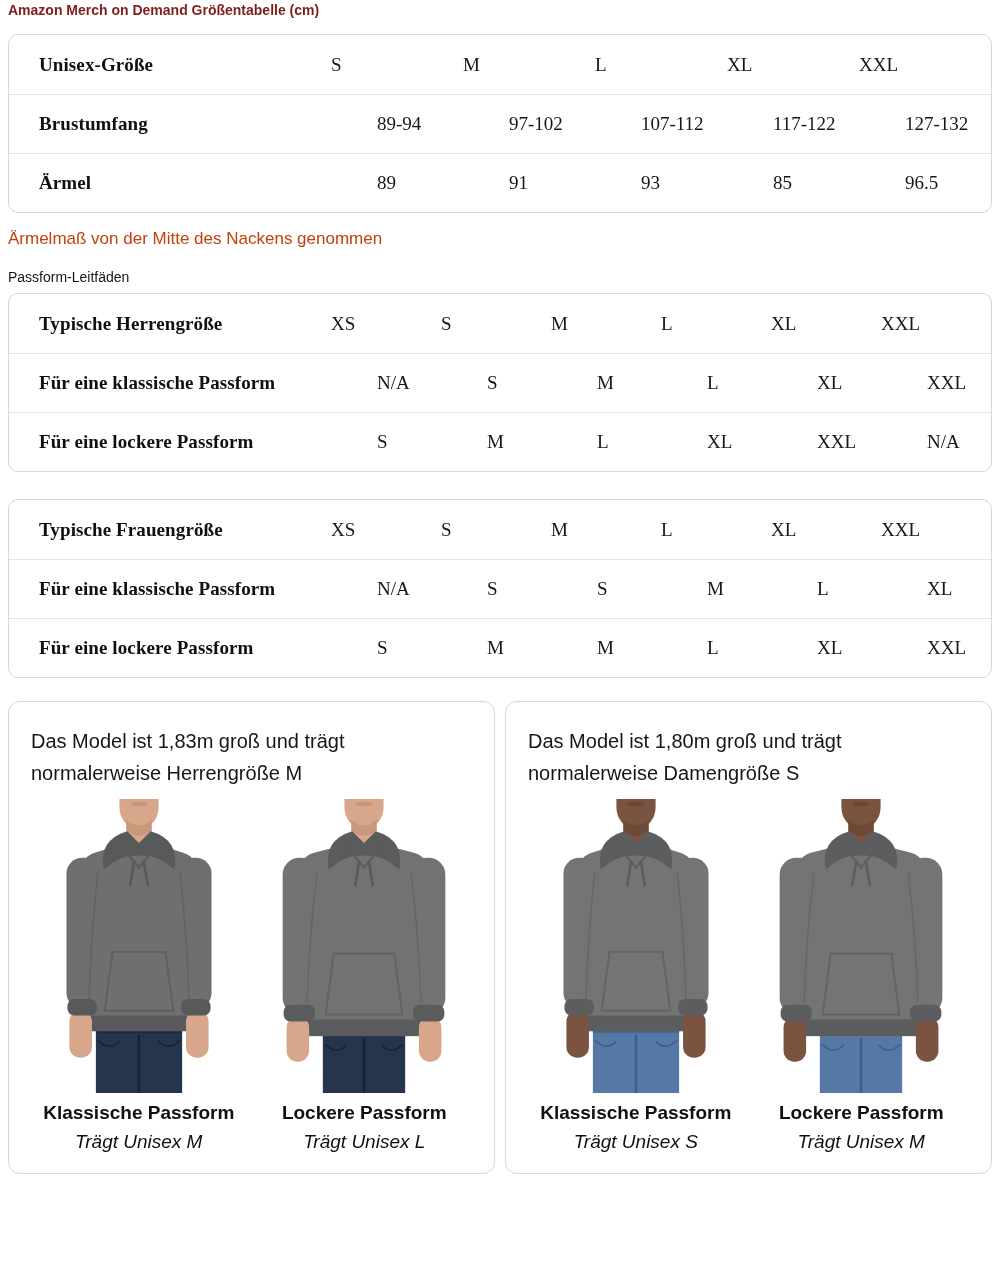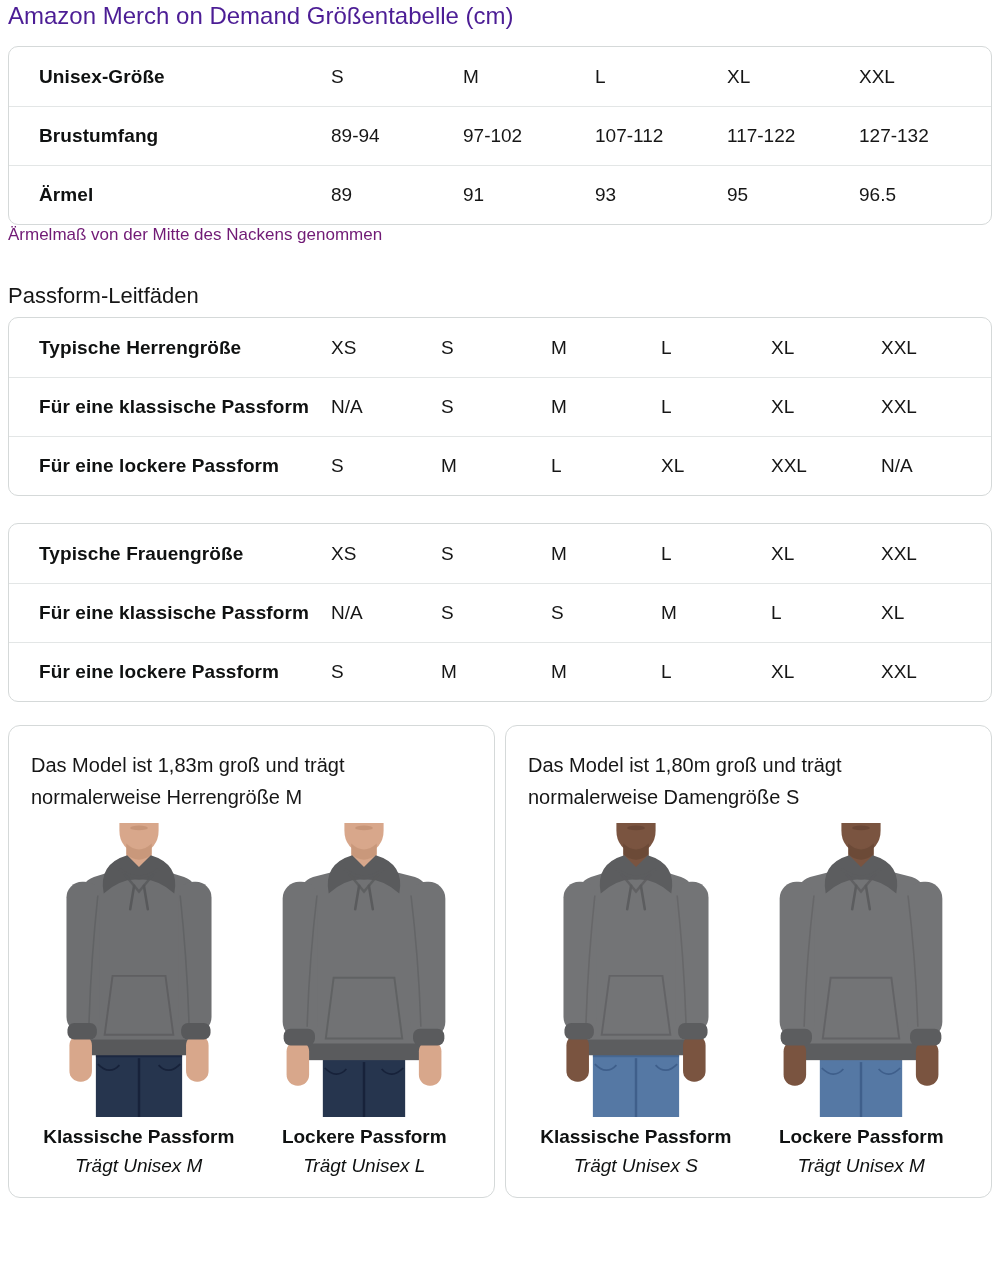--- a/index.html
+++ b/index.html
@@ -3,40 +3,41 @@
 <meta charset="utf-8">
 <style>
   * { margin:0; padding:0; box-sizing:border-box; }
   html,body { background:#ffffff; }
   body {
     width:1000px; height:1285px; overflow:hidden;
     font-family:"Liberation Sans","DejaVu Sans",sans-serif;
     color:#0F1111;
     padding:2px 8px 0 8px;
   }
-  .page-title { font-size:24px; font-weight:400; color:#4c1d95; padding-left:0; }
+  .page-title { font-size:14px; font-weight:700; color:#7f1d1d; padding-left:0; }
 
   
   .chart-table {
     margin-top:16px;
     border:1px solid #D5D9D9; border-radius:10px;
     background:#fff; overflow:hidden;
   }
   .trow {
     display:grid; align-items:center; height:59px;
     grid-template-columns:322px repeat(5,1fr);
     font-size:19px;
+    font-family:Liberation Serif, serif;
   }
   .fit .trow { grid-template-columns:322px repeat(6,1fr); }
-  .trow + .trow { border-top:1px solid #E3E6E6; }
+  .trow + .trow { border-top:1px solid #E3E6E6;gap:46px; }
   .trow .rlabel { padding-left:30px; font-weight:700; letter-spacing:.1px; }
   .trow .cell  { font-weight:400; color:#161616; }
 
-  .note { font-size:17px; color:#701a75; }
-  .section-heading { margin-top:38px; font-size:22px; font-weight:400; color:#161616; }
+  .note { margin-top:16px; font-size:17px; color:#c2410c; }
+  .section-heading { margin-top:20px; font-size:14px; font-weight:400; color:#161616; }
   .fit-men { margin-top:8px; }
   .fit-women { margin-top:27px; }
 
   
   .cards { display:grid; grid-template-columns:1fr 1fr; gap:10px; margin-top:23px; }
   .card {
     border:1px solid #D5D9D9; border-radius:12px;
     padding:23px 22px 20px 22px; background:#fff;
   }
   .card-desc { font-size:20px; line-height:32px; max-width:396px; color:#161616; }
@@ -126,21 +127,21 @@
     <div class="cell">97-102</div>
     <div class="cell">107-112</div>
     <div class="cell">117-122</div>
     <div class="cell">127-132</div>
   </div>
   <div class="trow">
     <div class="rlabel">Ärmel</div>
     <div class="cell">89</div>
     <div class="cell">91</div>
     <div class="cell">93</div>
-    <div class="cell">95</div>
+    <div class="cell">85</div>
     <div class="cell">96.5</div>
   </div>
 </div>
 
 <div class="note">Ärmelmaß von der Mitte des Nackens genommen</div>
 
 <div class="section-heading">Passform-Leitfäden</div>
 
 <div class="chart-table fit fit-men">
   <div class="trow">

